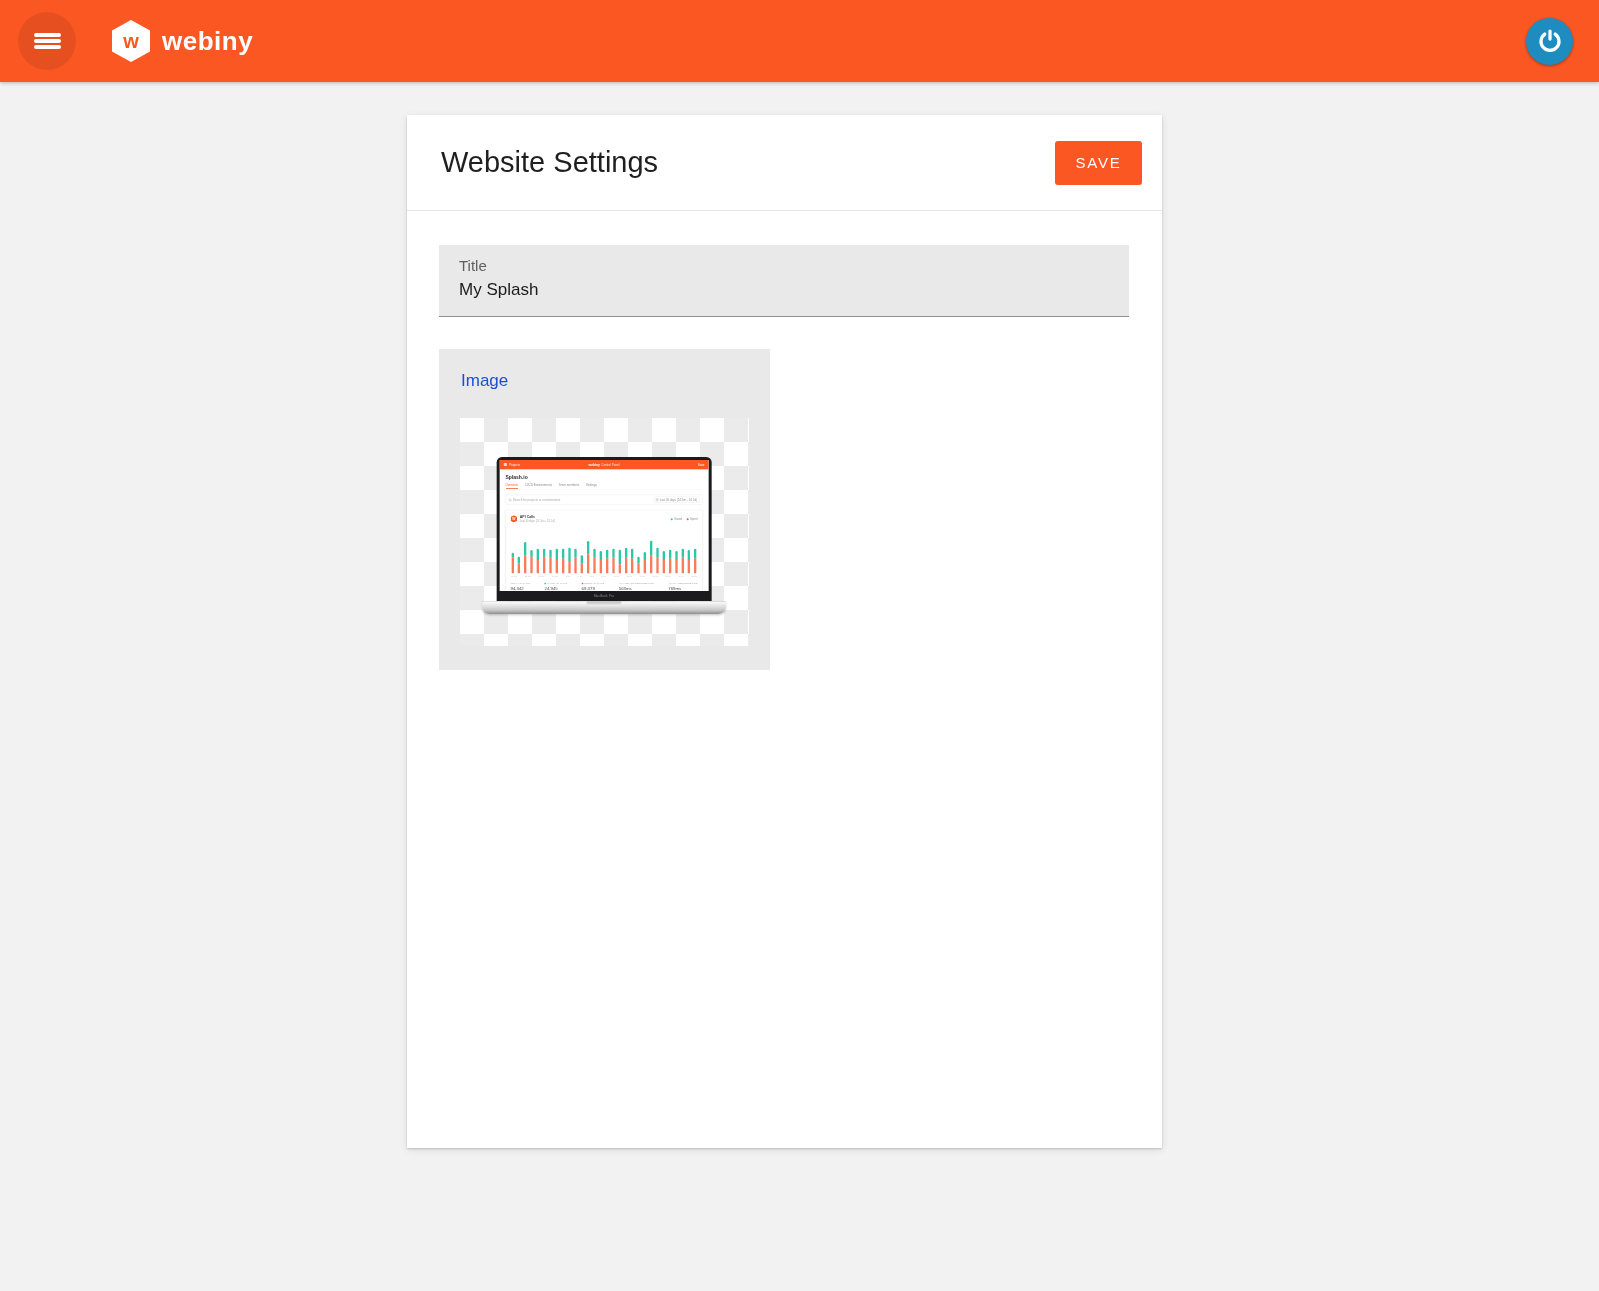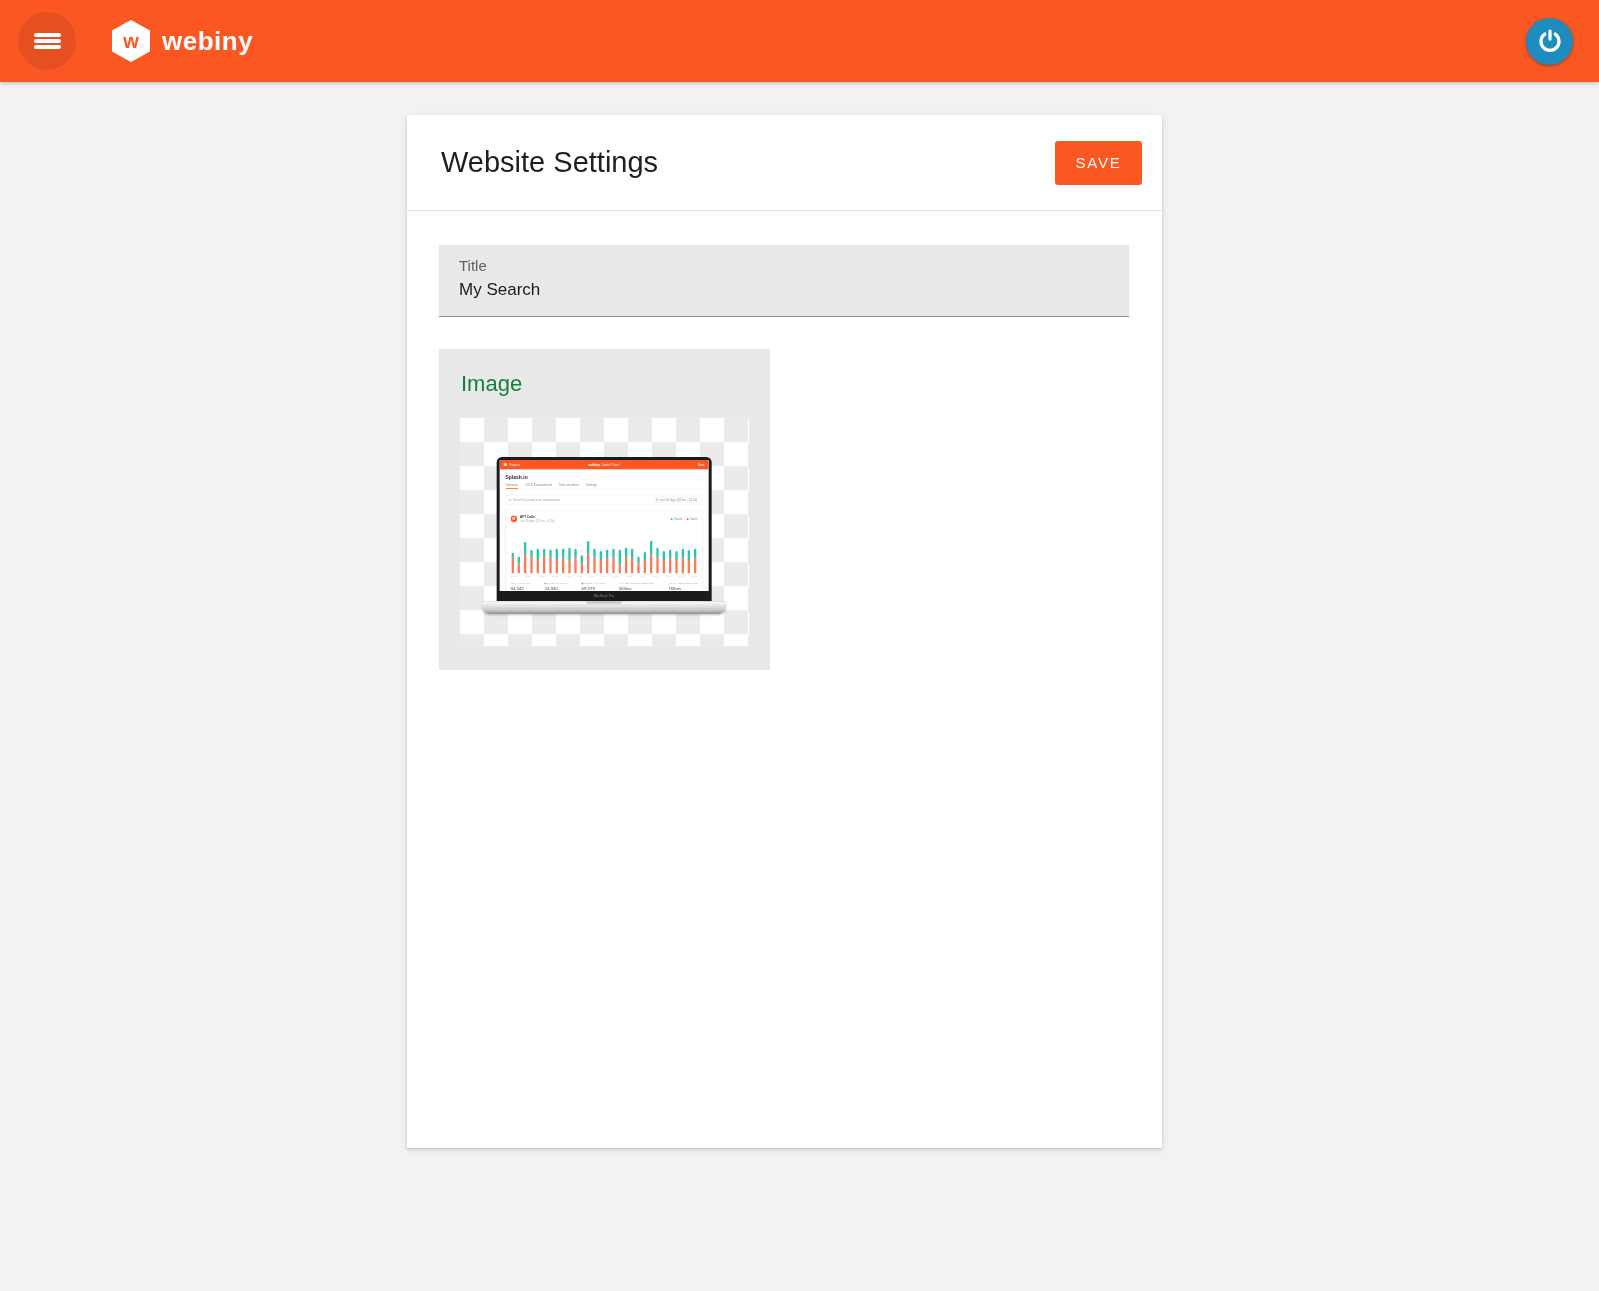--- a/index.html
+++ b/index.html
@@ -35,21 +35,21 @@
   .card-body{padding:34px 33px 0 32px;}
 
   .field{background:#e9e9e9;border-bottom:1px solid #8f8f8f;padding:12px 20px 0;}
   .field label{display:block;font-size:15px;color:#5f5f5f;}
   .field-value{font-size:17px;color:#1b1b1b;margin-top:6px;white-space:pre-wrap;}
   .field-title{height:72px;margin-bottom:32px;}
   .row{display:flex;gap:30px;align-items:flex-start;}
   .field-desc{width:330px;height:198px;}
 
   .image-panel{width:331px;height:321px;background:#e9e9e9;position:relative;}
-  .image-label{position:absolute;left:22px;top:22px;font-size:22px;color:#15803d;}
+  .image-label{position:absolute;left:22px;top:22px;font-size:17px;color:#1d4ed8;}
   .image-box{position:absolute;left:21px;top:69px;width:289px;height:228px;cursor:pointer;
              background-color:#fff;
              background-image:conic-gradient(#ebebeb 0 25%,#ffffff 0 50%,#ebebeb 0 75%,#ffffff 0);
              background-size:48px 48px;}
 
   
   .laptop-slot{position:absolute;left:22px;top:39px;width:244px;height:157px;}
   .laptop-scale{width:732px;transform:scale(.33333);transform-origin:0 0;}
   .bezel{width:645px;margin:0 auto;background:#1b1b1d;border-radius:16px 16px 0 0;padding:9px 9px 0;}
   .mini-ui{width:627px;height:393px;background:#fff;overflow:hidden;position:relative;}
@@ -138,21 +138,21 @@
 
   <section class="card">
     <div class="card-header">
       <h1>Website Settings</h1>
       <button class="save-btn">SAVE</button>
     </div>
 
     <div class="card-body">
       <div class="field field-title">
         <label>Title</label>
-        <div class="field-value">My Search</div>
+        <div class="field-value">My Splash</div>
       </div>
 
       <div class="row">
 
         <div class="image-panel">
           <div class="image-label">Image</div>
           <div class="image-box">
             <div class="laptop-slot">
               <div class="laptop-scale">
                 <div class="bezel">

